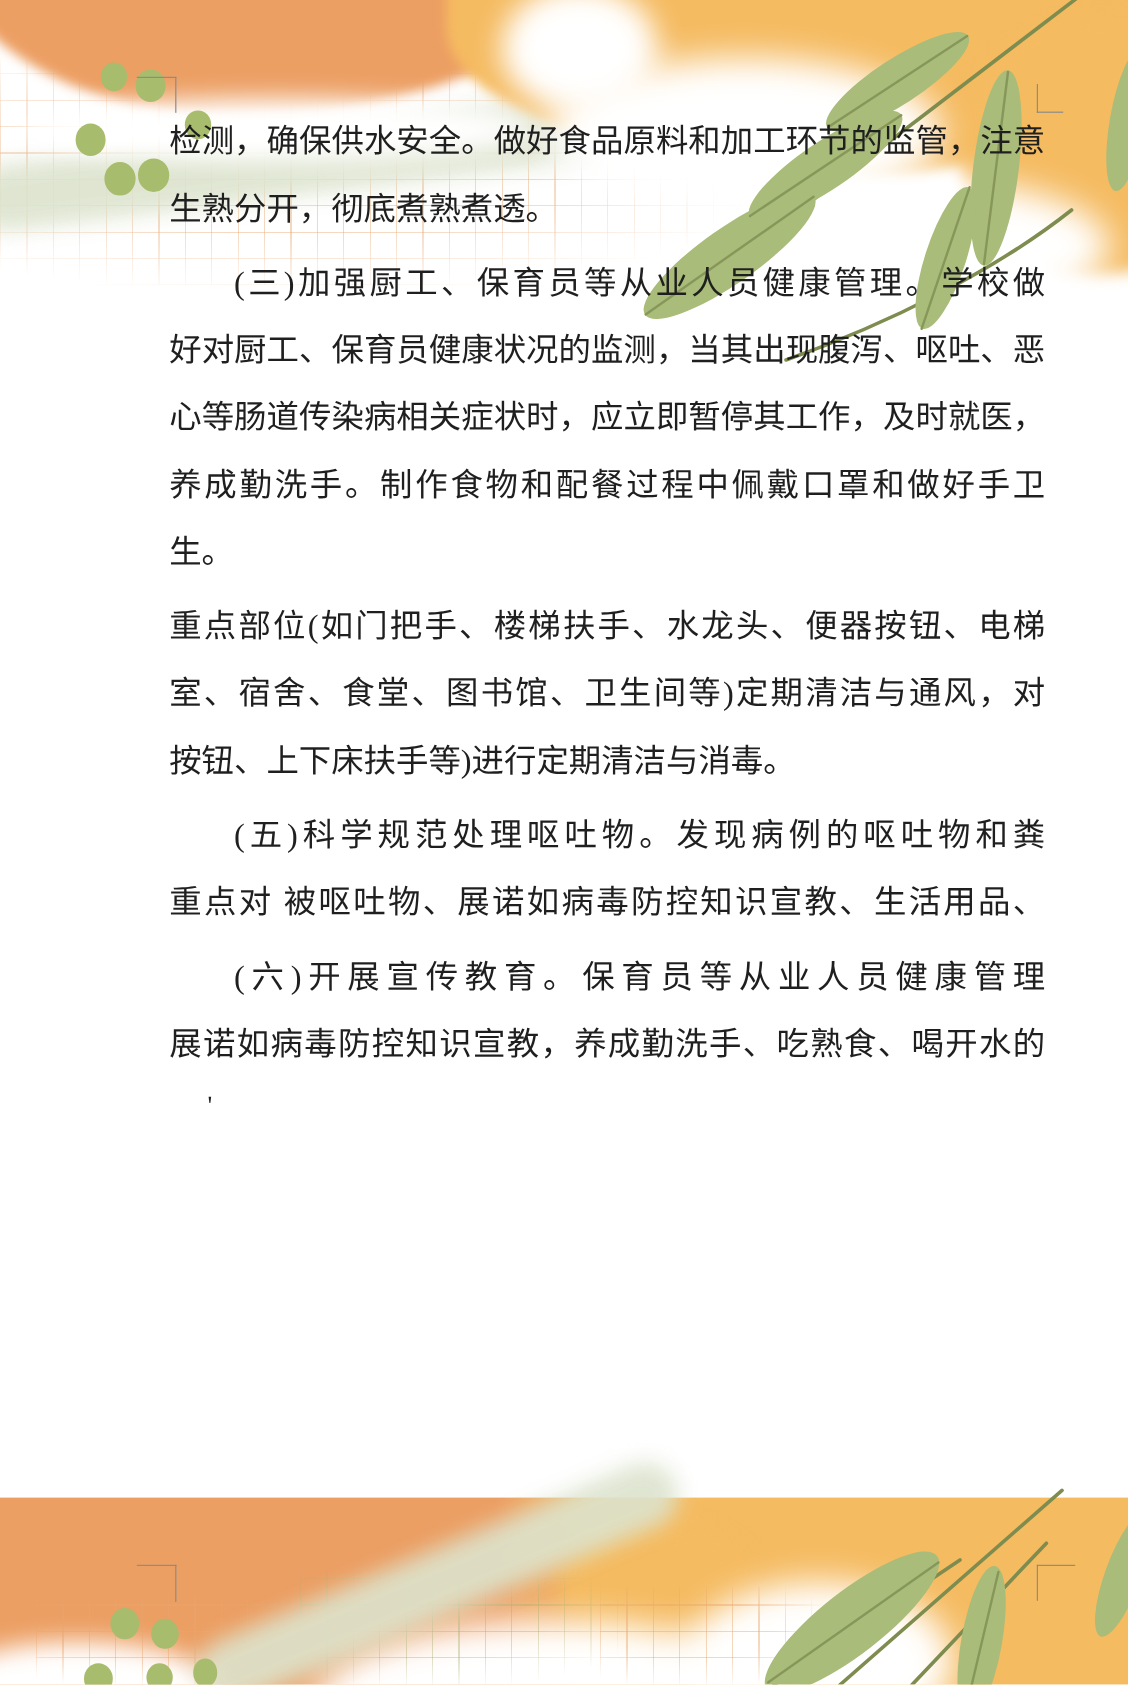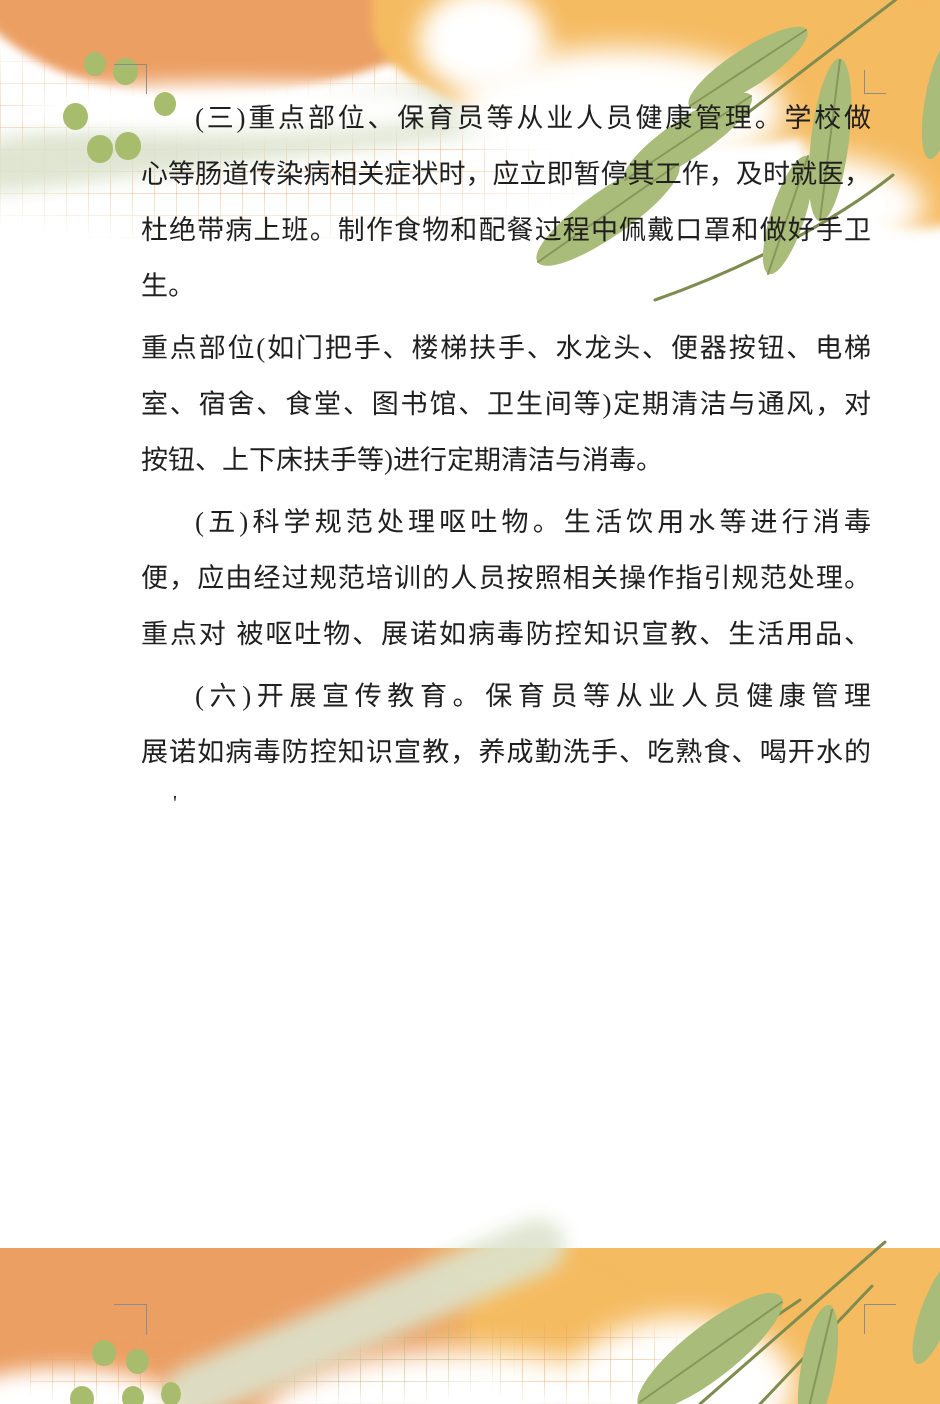--- a/index.html
+++ b/index.html
@@ -149,33 +149,37 @@
     <path class="rib" d="M640,1402 L782,1302"></path>
     <path class="rib" d="M806,1420 L832,1310"></path>
   </svg>
 
   <div class="crop-mark cm-bl"></div>
   <div class="crop-mark cm-br"></div>
 
   <div class="text-block">
     <div id="paras">
         <div class="para">
-          <div class="line indent">(三)重点部位、保育员等从业人员健康管理。学校做</div>
+          <div class="line">检测，确保供水安全。做好食品原料和加工环节的监管，注意</div>
+          <div class="line last">生熟分开，彻底煮熟煮透。</div>
+        </div>
+        <div class="para">
+          <div class="line indent">(三)加强厨工、保育员等从业人员健康管理。学校做</div>
+          <div class="line">好对厨工、保育员健康状况的监测，当其出现腹泻、呕吐、恶</div>
           <div class="line">心等肠道传染病相关症状时，应立即暂停其工作，及时就医，</div>
-          <div class="line">杜绝带病上班。制作食物和配餐过程中佩戴口罩和做好手卫</div>
+          <div class="line">养成勤洗手。制作食物和配餐过程中佩戴口罩和做好手卫</div>
           <div class="line last">生。</div>
         </div>
         <div class="para">
           <div class="line">重点部位(如门把手、楼梯扶手、水龙头、便器按钮、电梯</div>
           <div class="line">室、宿舍、食堂、图书馆、卫生间等)定期清洁与通风，对</div>
           <div class="line last">按钮、上下床扶手等)进行定期清洁与消毒。</div>
         </div>
         <div class="para">
-          <div class="line indent">(五)科学规范处理呕吐物。生活饮用水等进行消毒</div>
-          <div class="line">便，应由经过规范培训的人员按照相关操作指引规范处理。</div>
+          <div class="line indent">(五)科学规范处理呕吐物。发现病例的呕吐物和粪</div>
           <div class="line">重点对 被呕吐物、展诺如病毒防控知识宣教、生活用品、</div>
         </div>
         <div class="para">
           <div class="line indent">(六)开展宣传教育。保育员等从业人员健康管理</div>
           <div class="line">展诺如病毒防控知识宣教，养成勤洗手、吃熟食、喝开水的</div>
         </div>
       </div>
     <div class="trailing">'</div>
   </div>
 

